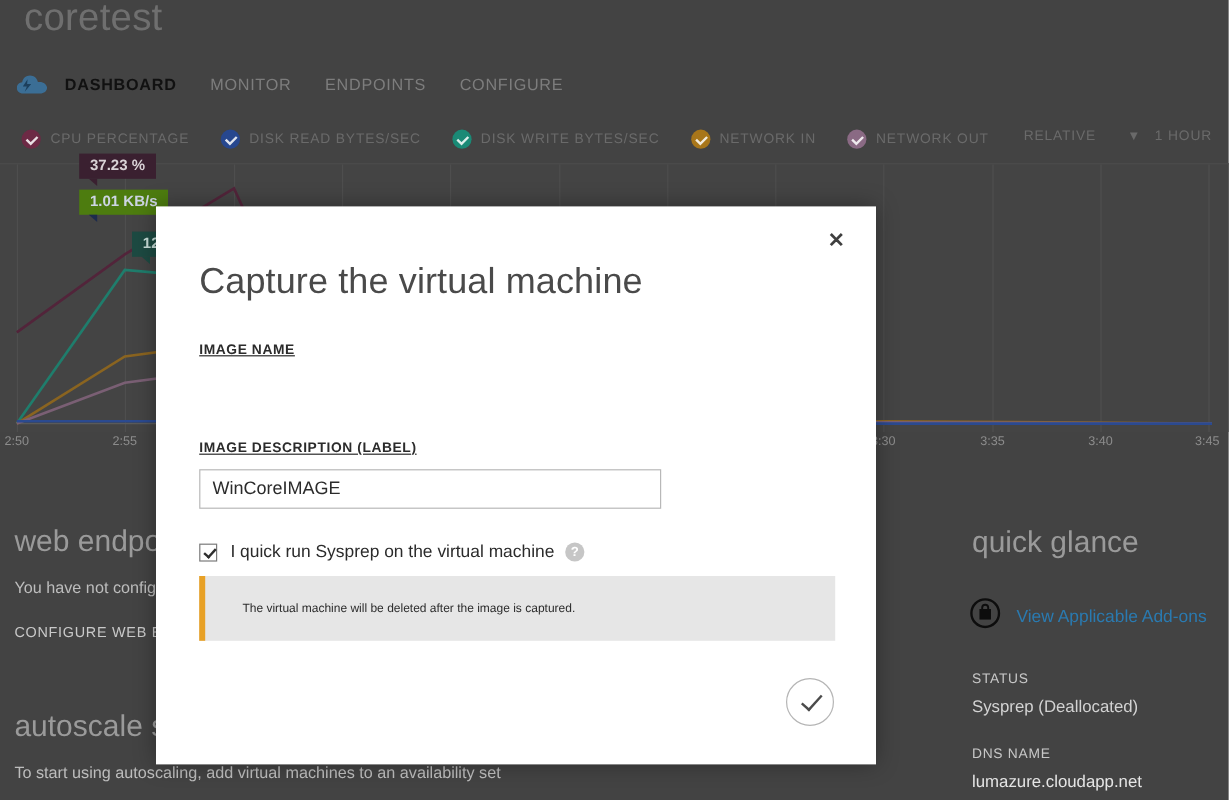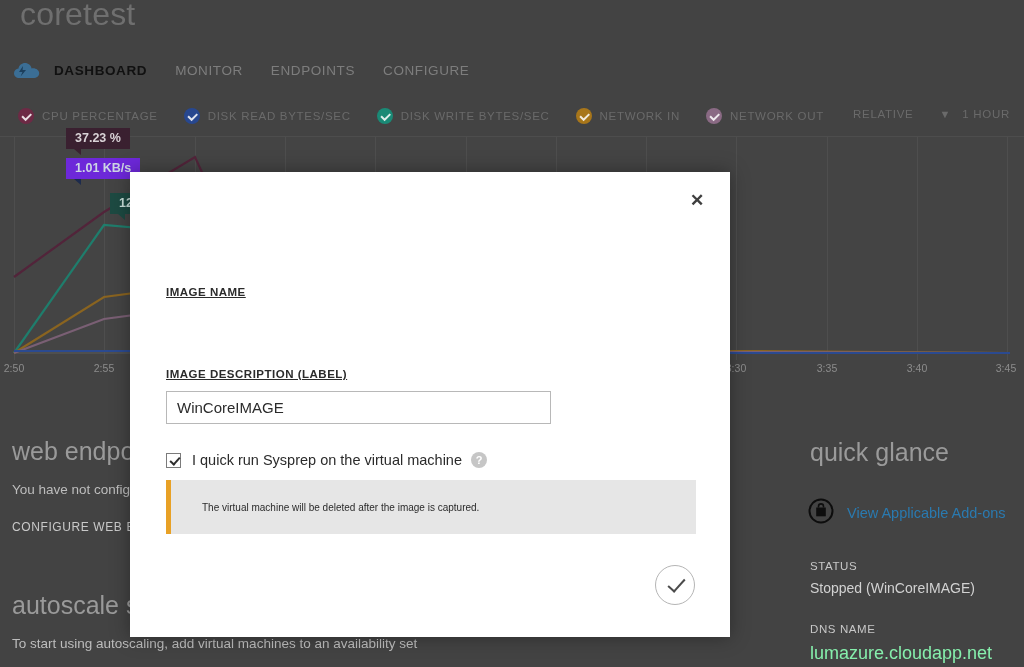--- a/index.html
+++ b/index.html
@@ -81,42 +81,42 @@
     position: absolute; padding: 3px 9px 4px; font-size: 12.5px;
     color: #d6d6d6; white-space: nowrap; font-weight: 600;
   }
   .tip::after {
     content:""; position:absolute; left: 8px; bottom: -6px;
     border-left: 7px solid transparent; border-right: 0 solid transparent;
     border-top: 6px solid currentColor;
   }
   .tip.cpu  { background:#3a2030; left: 196px; top: 127px; color:#d9d2d6; }
   .tip.cpu::after  { border-top-color:#3a2030; }
-  .tip.dr   { background:#6d28d9; left: 196px; top: 157px; color:#cdd5e4; }
+  .tip.dr   { background:#4d7c0f; left: 196px; top: 157px; color:#cdd5e4; }
   .tip.dr::after   { border-top-color:#1d2b4d; }
   .tip.dw   { background:#1d4a42; left: 108px; top: 192px; color:#c8ded9; }
   .tip.dw::after   { border-top-color:#1d4a42; }
 
   
   .panel-h {
     position: absolute; font-size: 25px; font-weight: 300; color: #9a9a9a;
   }
   .panel-p {
     position: absolute; font-size: 13.5px; color: #bdbdbd;
   }
   .panel-cta {
     position: absolute; font-size: 12px; letter-spacing: .6px; color: #c9c9c9;
   }
 
   .qg-title { position:absolute; left: 810px; top: 438px; font-size: 25px; font-weight: 300; color: #9a9a9a; }
   .qg-addon { position:absolute; left: 808px; top: 498px; display:flex; align-items:center; }
   .qg-addon .lbl { font-size: 14.5px; color: #2a7ab0; margin-left: 13px; }
   .qg-key { position:absolute; font-size: 11.5px; letter-spacing:.6px; color:#c7c7c7; }
   .qg-val { position:absolute; font-size: 14px; color:#d2d2d2; }
-  .qg-link { position:absolute; font-size: 18px; color:#86efac; }
+  .qg-link { position:absolute; font-size: 14px; color:#e5e5e5; }
 
   
   .modal {
     position: absolute; left: 130px; top: 172px; width: 600px; height: 465px;
     background: #ffffff; z-index: 20;
     box-shadow: 0 0 18px rgba(0,0,0,.35);
   }
   .modal-close {
     position: absolute; right: 18px; top: 14px;
     width: 30px; height: 30px; line-height: 30px; text-align: center;
@@ -280,27 +280,28 @@
       <span>
         <svg width="26" height="26" viewBox="0 0 26 26">
           <circle cx="13" cy="13" r="11.5" fill="none" stroke="#0d0d0d" stroke-width="2"></circle>
           <path d="M10.5 9.5 V8.4 a2.5 2.5 0 0 1 5 0 V9.5" fill="none" stroke="#0d0d0d" stroke-width="1.6"></path>
           <rect x="8.2" y="9.5" width="9.6" height="8.8" fill="#0d0d0d"></rect>
         </svg>
       </span>
       <span class="lbl">View Applicable Add-ons</span>
     </div>
     <div class="qg-key" style="left:810px;top:560px">STATUS</div>
-    <div class="qg-val" style="left:810px;top:580px">Stopped (WinCoreIMAGE)</div>
+    <div class="qg-val" style="left:810px;top:580px">Sysprep (Deallocated)</div>
     <div class="qg-key" style="left:810px;top:623px">DNS NAME</div>
     <div class="qg-link" style="left:810px;top:643px">lumazure.cloudapp.net</div>
   </div>
 
   <div class="modal">
     <div class="modal-close">✕</div>
+    <div class="modal-title">Capture the virtual machine</div>
 
     <div class="field-label" style="left:36px;top:114px">IMAGE NAME</div>
 
     <div class="field-label" style="left:36px;top:196px">IMAGE DESCRIPTION (LABEL)</div>
     <input class="field-input" type="text" style="left: 36px; top: 219px;" value="WinCoreIMAGE">
 
     <div class="cbrow">
       <span class="cbox"></span>
       <span class="cblabel">I quick run Sysprep on the virtual machine</span>
       <span class="help-icon">?</span>

